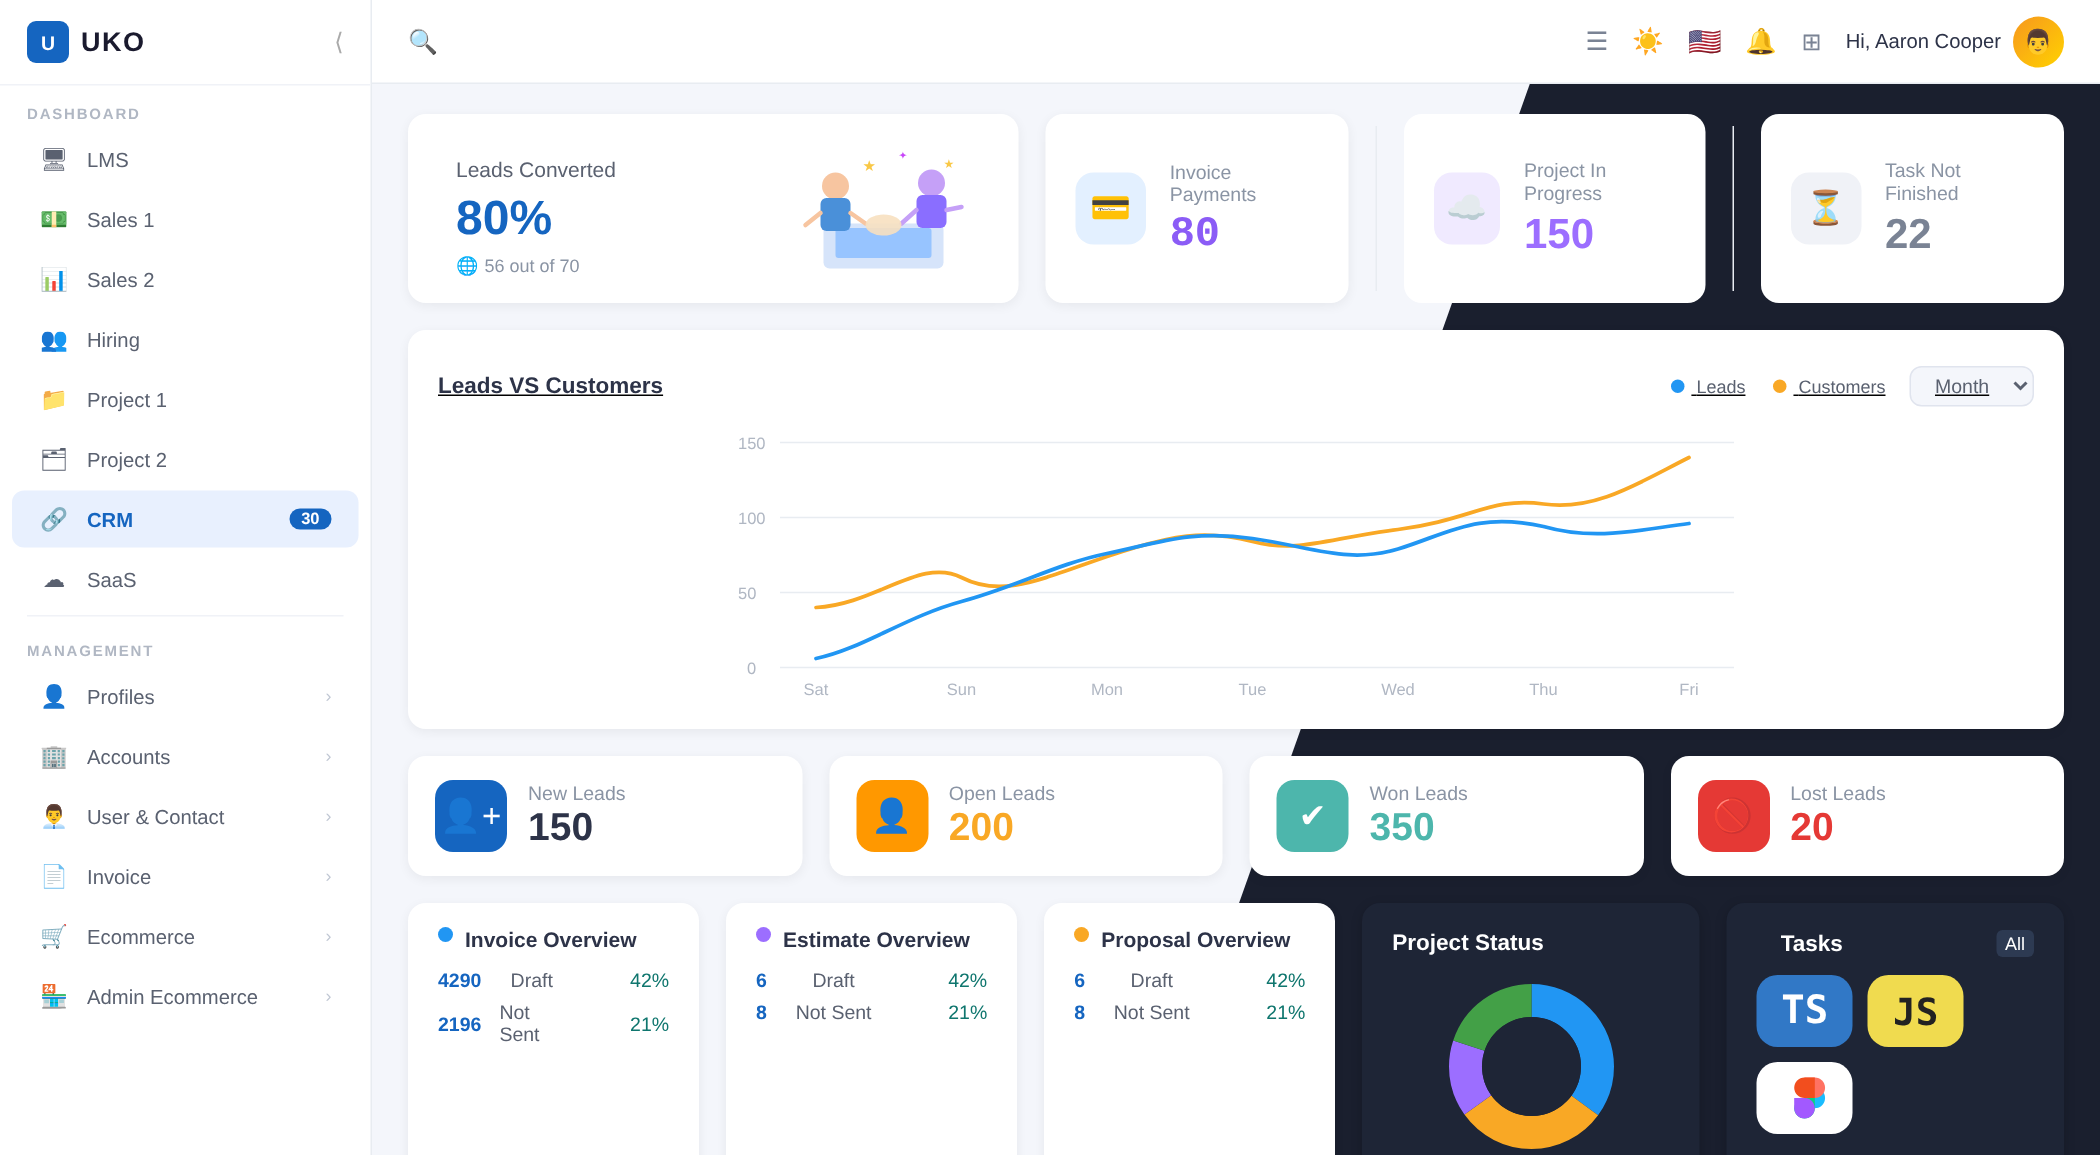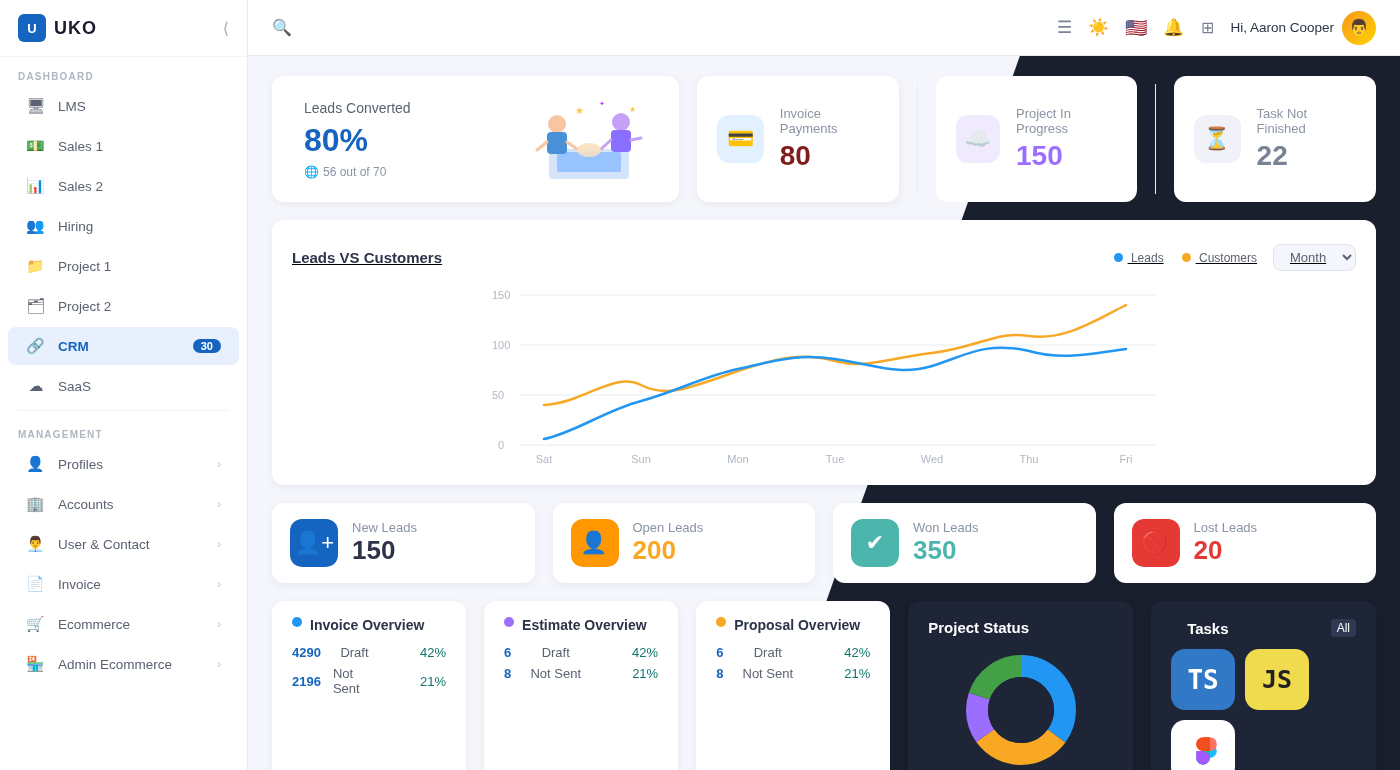--- a/index.html
+++ b/index.html
@@ -125,21 +125,21 @@
       background: #fff;
       border-radius: 12px;
       padding: 18px 20px;
       box-shadow: 0 2px 8px rgba(0,0,0,0.06);
     }
 
     
     .leads-converted-card {
       flex: 2.2;
       display: flex;
-      align-items: center;
+      align-items: flex-end;
       justify-content: space-between;
       min-height: 110px;
       padding-left: 32px;
     }
     .leads-converted-left {}
     .leads-converted-title { font-size: 14px; color: #5a6170; font-weight: 500; margin-bottom: 6px; }
     .leads-converted-pct { font-size: 32px; font-weight: 700; color: #1565c0; }
     .leads-converted-sub { font-size: 12px; color: #8a94a4; margin-top: 6px; display: flex; align-items: center; gap: 4px; }
     .leads-converted-img {
       width: 140px;
@@ -162,21 +162,21 @@
       width: 48px; height: 48px;
       border-radius: 12px;
       display: flex; align-items: center; justify-content: center;
       font-size: 22px;
     }
     .stat-icon-blue { background: #e3f0ff; }
     .stat-icon-purple { background: #f0eaff; }
     .stat-icon-gray { background: #f0f2f7; }
     .stat-label { font-size: 13px; color: #8a94a4; margin-bottom: 4px; }
     .stat-value { font-size: 28px; font-weight: 700; color: #2d3348; }
-    .stat-value.blue { color: #7f1d1d; }
+    .stat-value.blue { color: #8b5cf6; font-family: Liberation Mono, monospace; }
     .stat-value.purple { color: #9c6eff; }
     .stat-value.gray { color: #7a8394; }
 
     
     .chart-card {
       flex: 1;
       padding: 24px 20px 10px;
       text-decoration: underline;
     }
     .chart-header {
@@ -257,21 +257,21 @@
     }
     .tasks-header { display: flex; justify-content: space-between; align-items: center; margin-bottom: 12px; margin-left: 16px; }
     .tasks-title { font-size: 15px; font-weight: 600; color: #fff; }
     .tasks-tabs { display: flex; gap: 12px; font-size: 12px; }
     .task-tab { color: #7a8394; cursor: pointer; padding: 2px 6px; border-radius: 4px; }
     .task-tab.active { color: #fff; background: #2d3a52; }
 
     
     .tech-icons { display: flex; gap: 10px; flex-wrap: wrap; }
     .tech-icon {
-      width: 64px; height: 61px;
+      width: 64px; height: 48px;
       border-radius: 14px;
       display: flex; align-items: center; justify-content: center;
       font-size: 30px; font-weight: 900;
     }
     .ts-icon { background: #3178c6; color: #fff; }
     .js-icon { background: #f0db4f; color: #2d2d2d; }
     .figma-icon { background: #fff; color: #f24e1e; }
 
     
     ::-webkit-scrollbar { width: 5px; }

